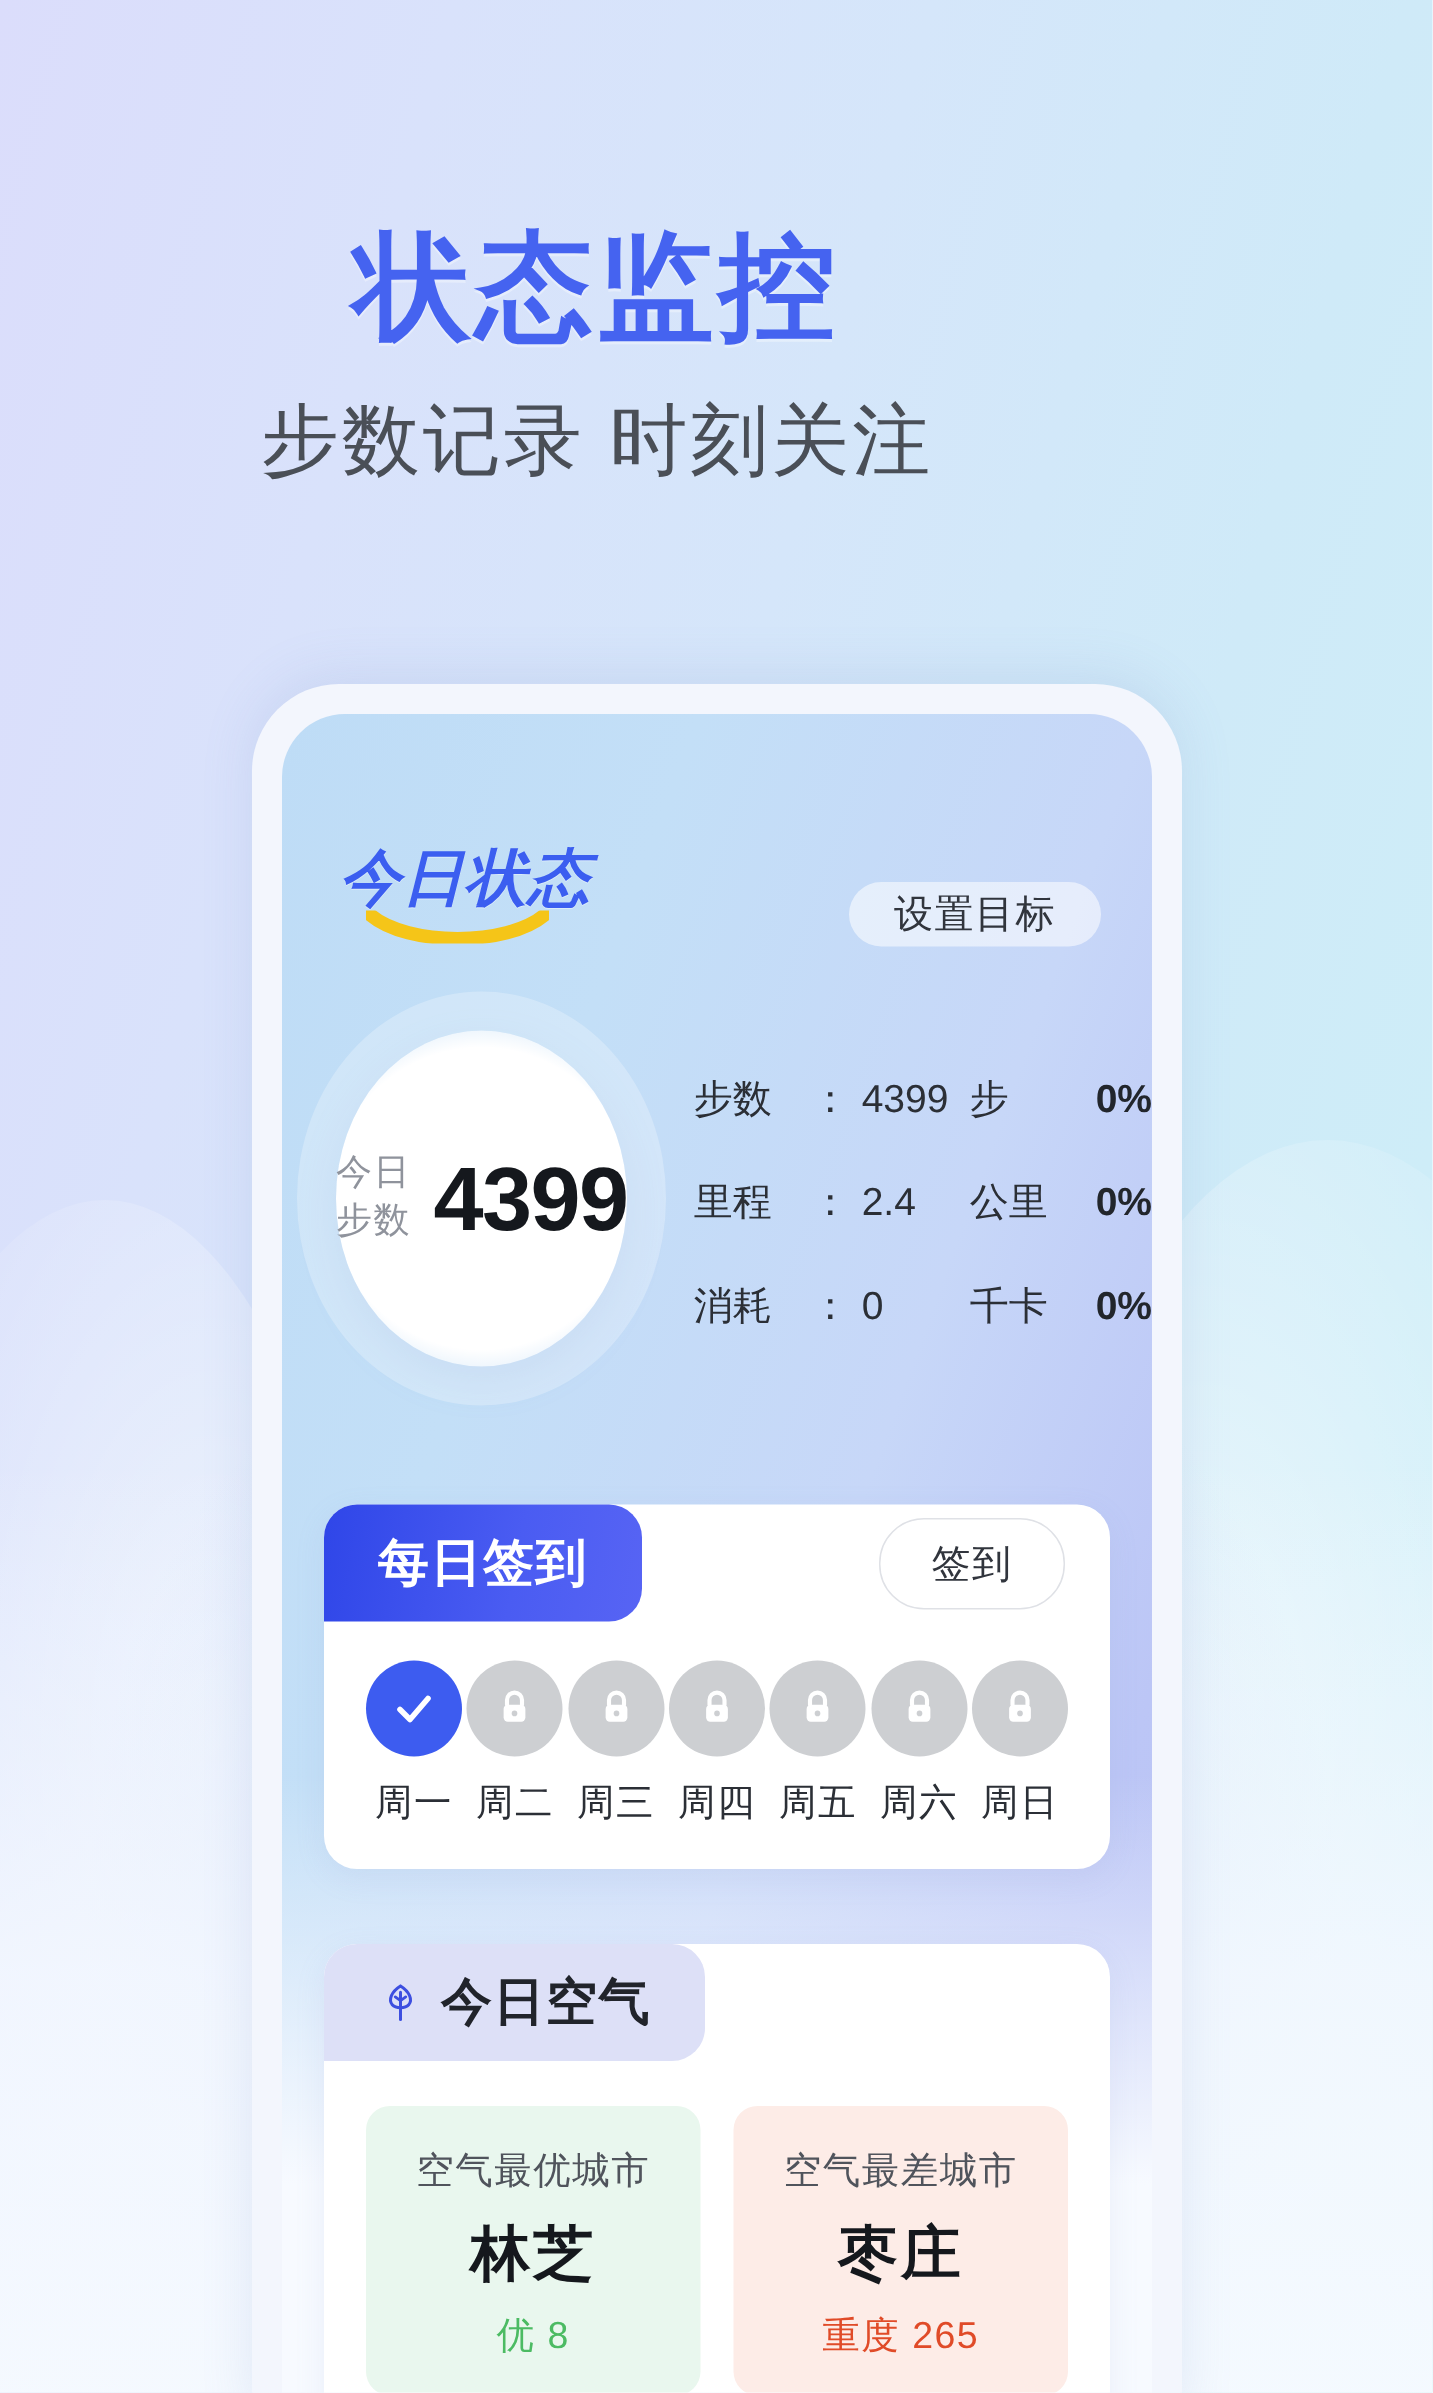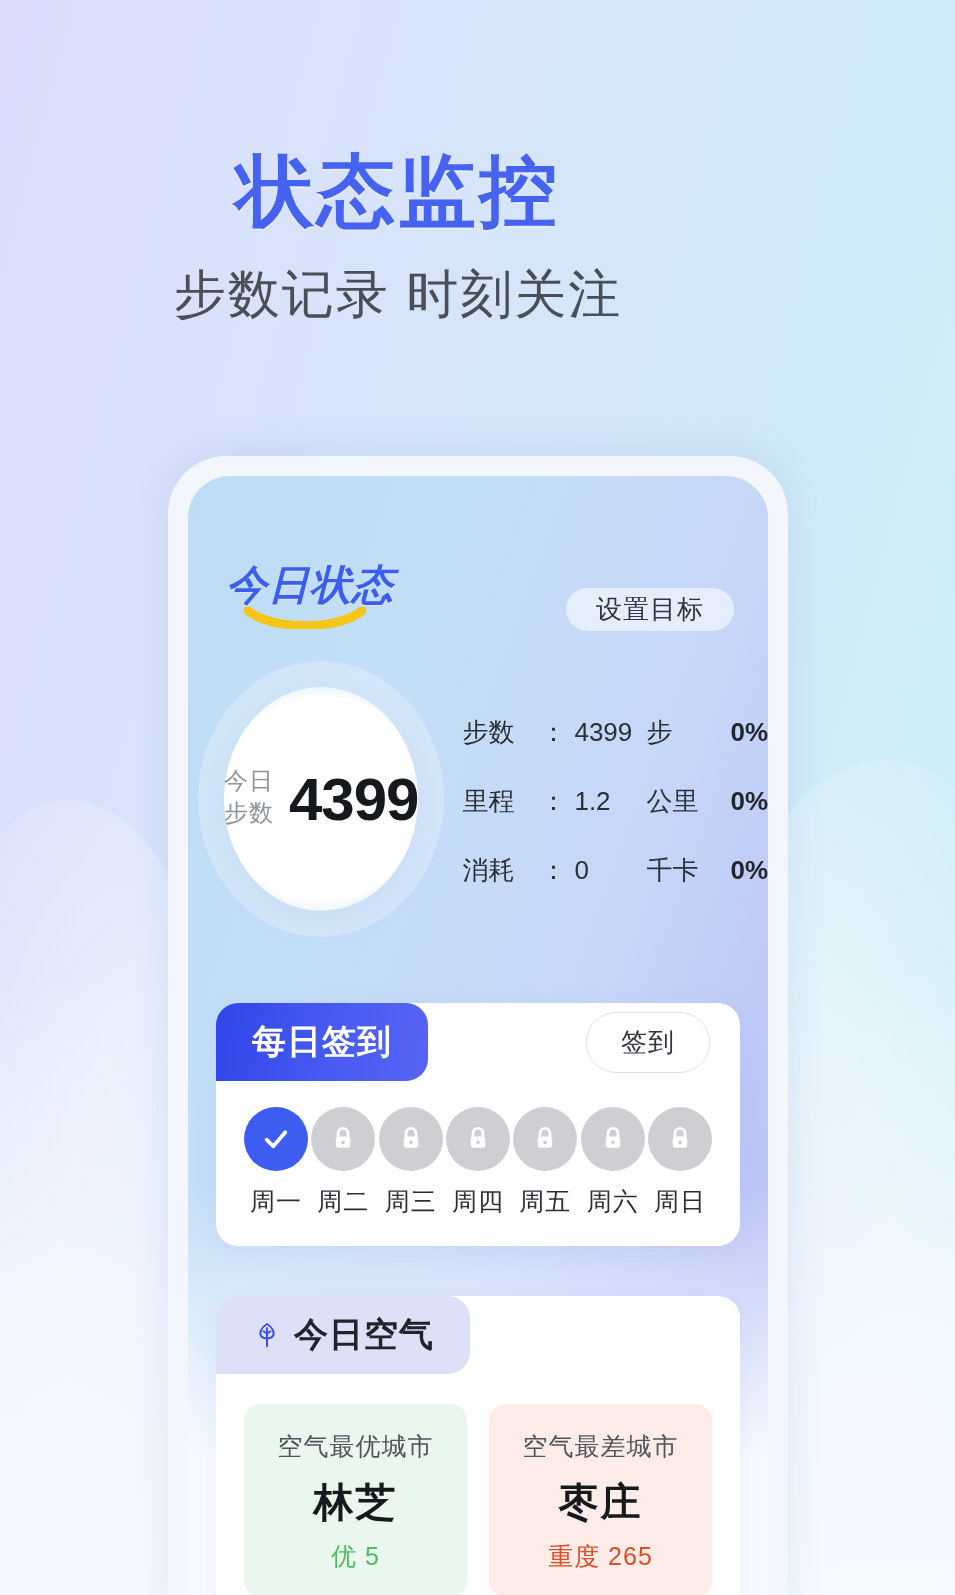--- a/index.html
+++ b/index.html
@@ -299,21 +299,21 @@
           <span class="stat-key">步数</span>
           <span class="stat-colon">：</span>
           <span class="stat-val">4399</span>
           <span class="stat-unit">步</span>
           <span class="stat-pct">0%</span>
         </div>
 
         <div class="stat-line">
           <span class="stat-key">里程</span>
           <span class="stat-colon">：</span>
-          <span class="stat-val">1.2</span>
+          <span class="stat-val">2.4</span>
           <span class="stat-unit">公里</span>
           <span class="stat-pct">0%</span>
         </div>
 
         <div class="stat-line">
           <span class="stat-key">消耗</span>
           <span class="stat-colon">：</span>
           <span class="stat-val">0</span>
           <span class="stat-unit">千卡</span>
           <span class="stat-pct">0%</span>
@@ -415,21 +415,21 @@
           <line x1="12" y1="11" x2="9.2" y2="9" stroke="#3d4fe0" stroke-width="1.5" stroke-linecap="round"></line>
           <line x1="12" y1="11" x2="14.8" y2="9" stroke="#3d4fe0" stroke-width="1.5" stroke-linecap="round"></line>
         </svg>
         <span>今日空气</span>
       </div>
 
       <div class="air-sub">
         <div class="air-box air-best">
           <div class="air-box-label">空气最优城市</div>
           <div class="air-box-city">林芝</div>
-          <div class="air-box-score score-good">优 5</div>
+          <div class="air-box-score score-good">优 8</div>
         </div>
         <div class="air-box air-worst">
           <div class="air-box-label">空气最差城市</div>
           <div class="air-box-city">枣庄</div>
           <div class="air-box-score score-bad">重度 265</div>
         </div>
       </div>
 
       
     </div>

